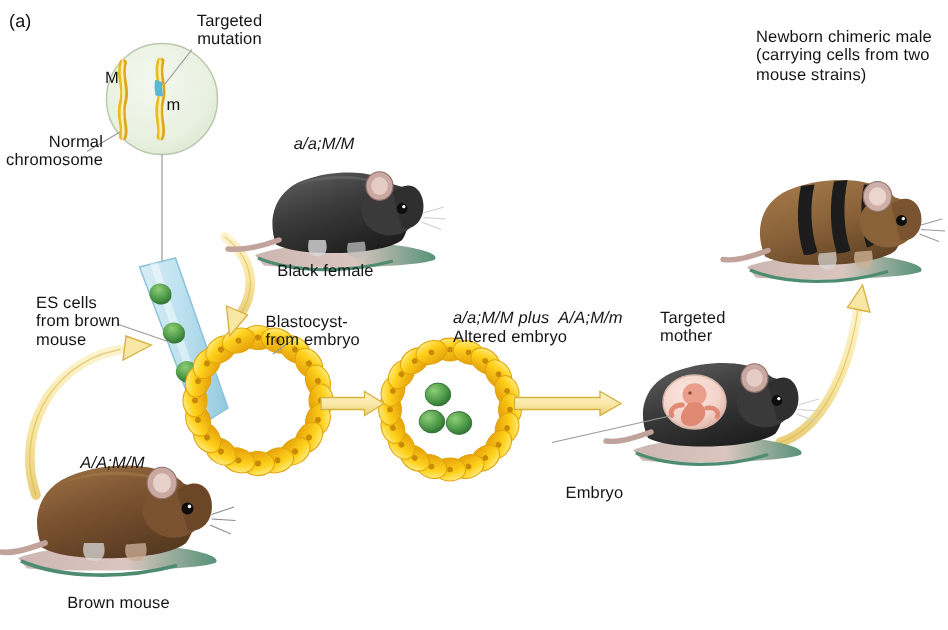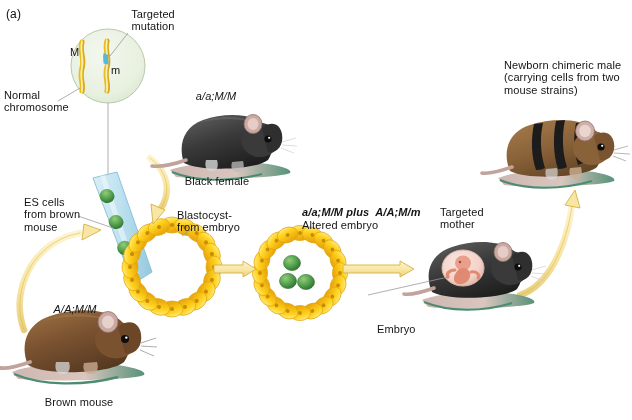--- a/index.html
+++ b/index.html
@@ -410,48 +410,48 @@
     <path d="M546,169 C544,176 547,180 552,180 C557,180 559,175 557,168 Z" fill="#d8d8d8" opacity="0.7"></path>
     <path d="M570,168 C568,175 571,179 576,179 C581,179 583,174 581,167 Z" fill="#cbb094" opacity="0.8"></path>
   </g>
 </svg>
 
 <div class="lbl panel-id" style="left:6px;top:8px;">(a)</div>
 
 <div class="lbl ctr" style="left:108px;top:8px;width:90px;">Targeted
 mutation</div>
 
-<div class="lbl" style="left:4px;top:89px;">Normal
+<div class="lbl" style="left:4px;top:89px;text-align:right;">Normal
 chromosome</div>
 
 <div class="lbl" style="left:70px;top:46px;font-size:11px;">M</div>
 
 <div class="lbl" style="left:111px;top:64px;font-size:11px;">m</div>
 
 <div class="lbl" style="left:24px;top:196px;">ES cells
 from brown
 mouse</div>
 
 <div class="lbl ital ctr" style="left:176px;top:90px;width:80px;">a/a;M/M</div>
 
 <div class="lbl ctr" style="left:172px;top:175px;width:90px;">Black female</div>
 
 <div class="lbl" style="left:177px;top:209px;">Blastocyst-
 from embryo</div>
 
-<div class="lbl ital" style="left:302px;top:206px;font-weight:bold;">a/a;M/M plus  A/A;M/m</div>
+<div class="lbl ital" style="left:302px;top:206px;">a/a;M/M plus  A/A;M/m</div>
 
 <div class="lbl" style="left:302px;top:219px;">Altered embryo</div>
 
 <div class="lbl" style="left:440px;top:206px;">Targeted
 mother</div>
 
 <div class="lbl" style="left:377px;top:291px;margin-top:32px;">Embryo</div>
 
-<div class="lbl" style="left:504px;top:19px;margin-top:40px;">Newborn chimeric male
+<div class="lbl" style="left:504px;top:19px;">Newborn chimeric male
 (carrying cells from two
 mouse strains)</div>
 
 <div class="lbl ital ctr" style="left:30px;top:303px;width:90px;">A/A;M/M</div>
 
 <div class="lbl ctr" style="left:24px;top:396px;width:110px;">Brown mouse</div>
 
 </div>
 
 </body></html>

